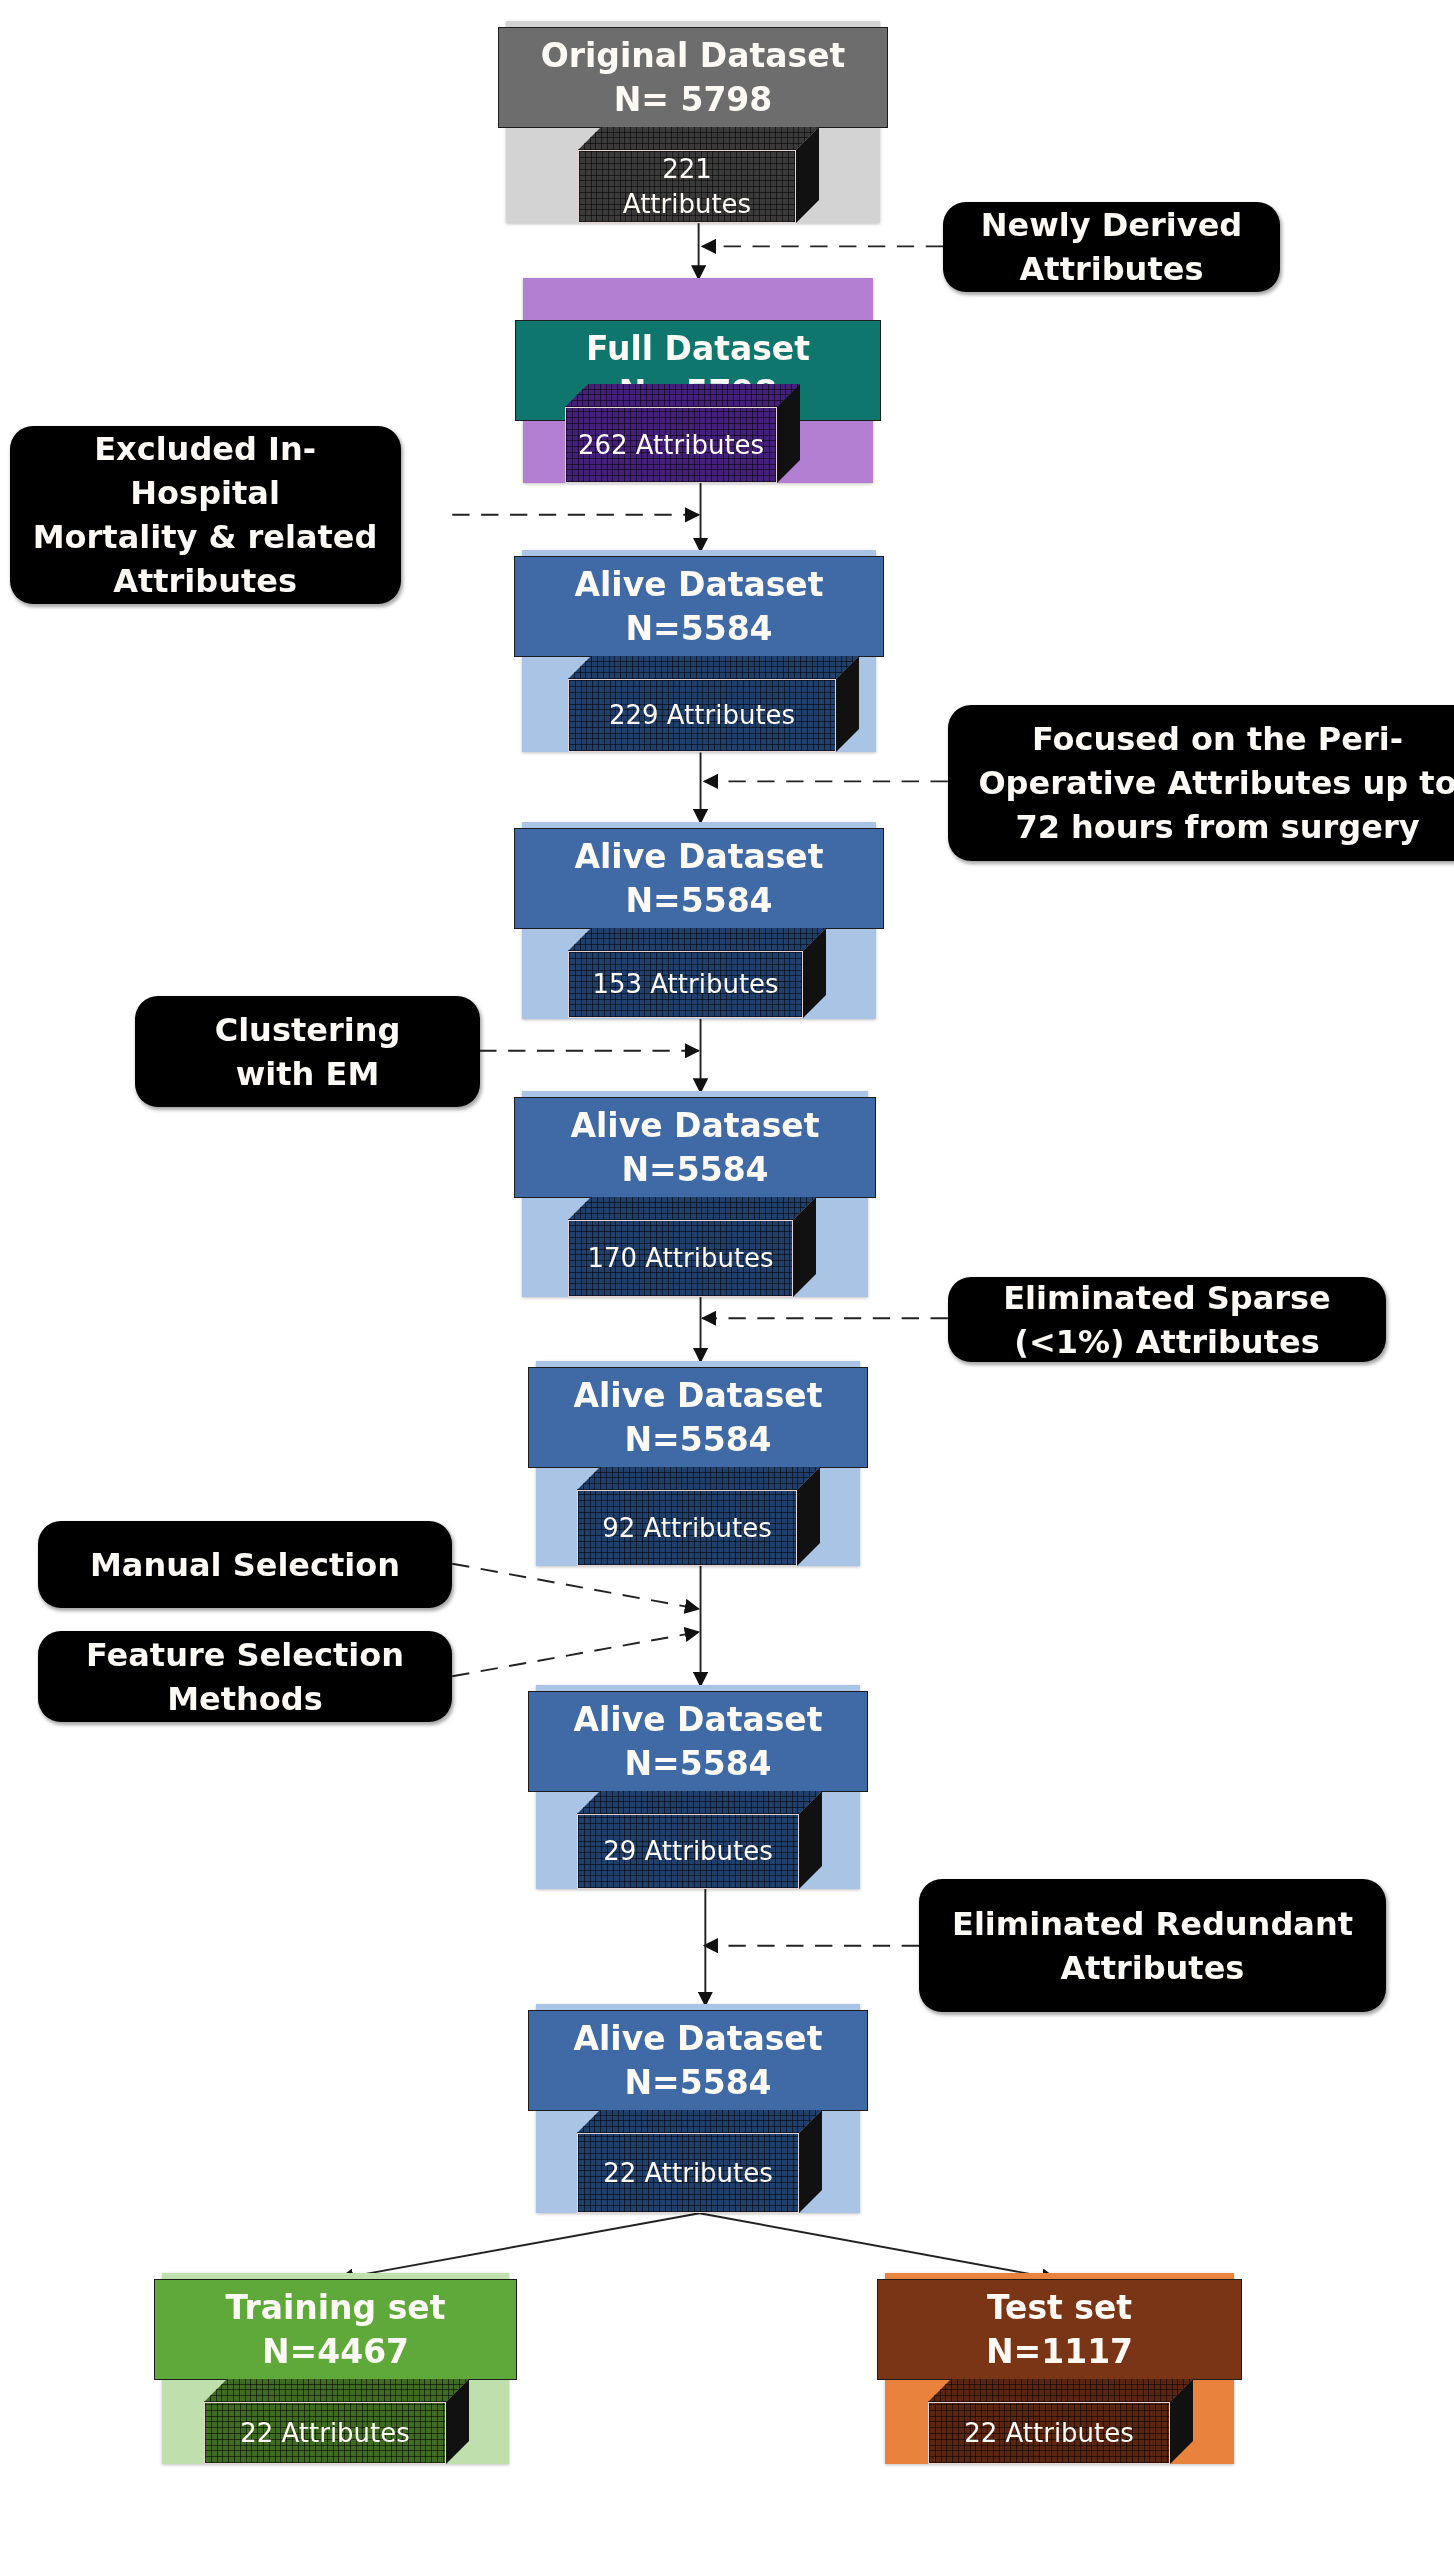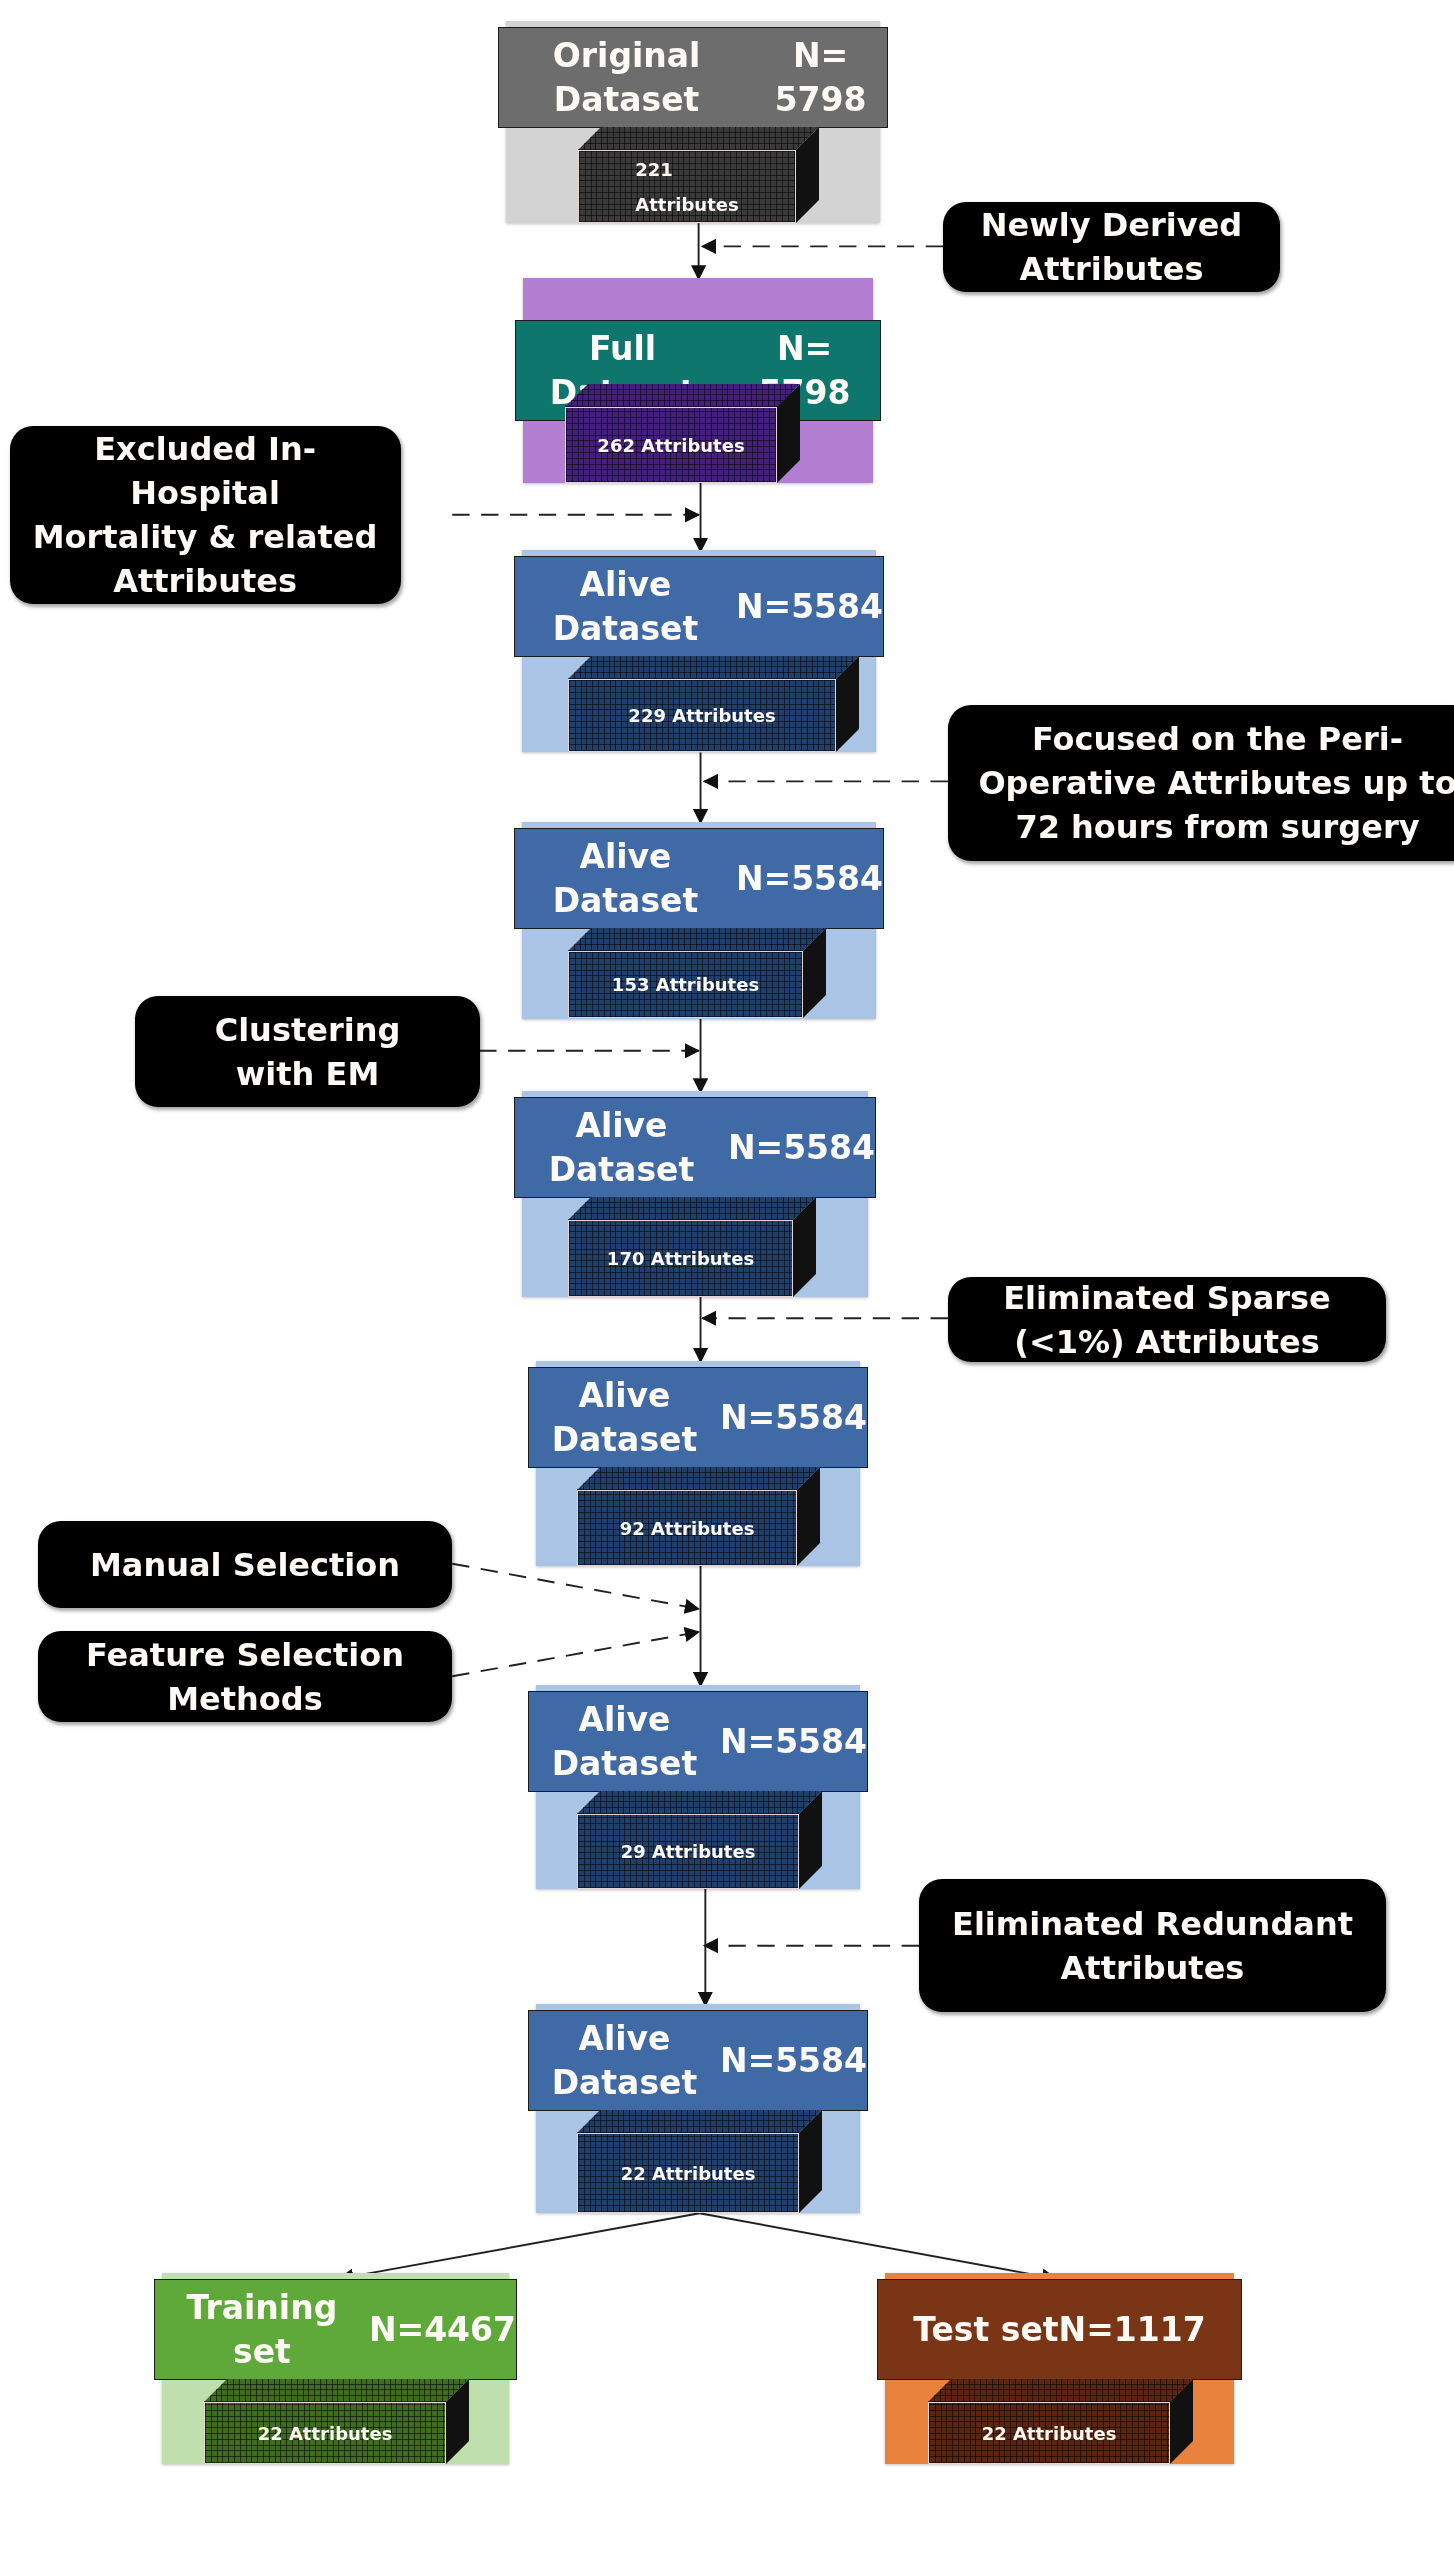--- a/index.html
+++ b/index.html
@@ -4,27 +4,27 @@
 <style>
   html, body { margin:0; padding:0; background:#ffffff; }
   body { width:1454px; height:2550px; position:relative; overflow:hidden;
          font-family:"DejaVu Sans", sans-serif; }
   #diagram { position:absolute; left:0; top:0; width:1454px; height:2550px; }
   .node { position:absolute; }
   .node .back { position:absolute; left:7.7px; right:7.7px; top:-7.7px; bottom:0;
                 box-shadow:0 1px 2.9px rgba(0,0,0,0.25); }
   .node .head { position:absolute; left:0; right:0; top:0; height:101px;
                 border:1.9px solid #1b1b1b; box-sizing:border-box;
-                display:flex; align-items:center; justify-content:center;
+                display:flex; flex-direction:column; align-items:center; justify-content:center;
                 color:#fdfaf5; font-weight:bold; font-size:33px; line-height:44px; text-align:center; }
   .node .cube { position:absolute; height:auto; }
   .cube-front { position:absolute; left:0; top:23px; right:23px; bottom:0;
                 border:1px solid #e7d5d5; box-sizing:border-box;
-                display:flex; align-items:center; justify-content:center; text-align:left;
-                color:#fdfaf5; font-weight:bold; font-size:18px; line-height:35px; }
+                display:flex; align-items:center; justify-content:center; text-align:center;
+                color:#fdfaf5; font-weight:normal; font-size:26px; line-height:35px; }
   .cube-top { position:absolute; left:0; top:0; right:0; height:23px; }
   .cube-side { position:absolute; right:0; top:0; width:23px; bottom:0; }
   .callout { position:absolute; background:#000; border-radius:23px;
              display:flex; align-items:center; justify-content:center; text-align:center;
              color:#fdfaf5; font-weight:bold; font-size:32px; line-height:44px; padding:0 17.3px;
              box-sizing:border-box; box-shadow:1.9px 2.9px 3.8px rgba(0,0,0,0.35); white-space:pre-line; }
   #lines { position:absolute; left:0; top:0; }
 </style>
 </head>
 <body>

